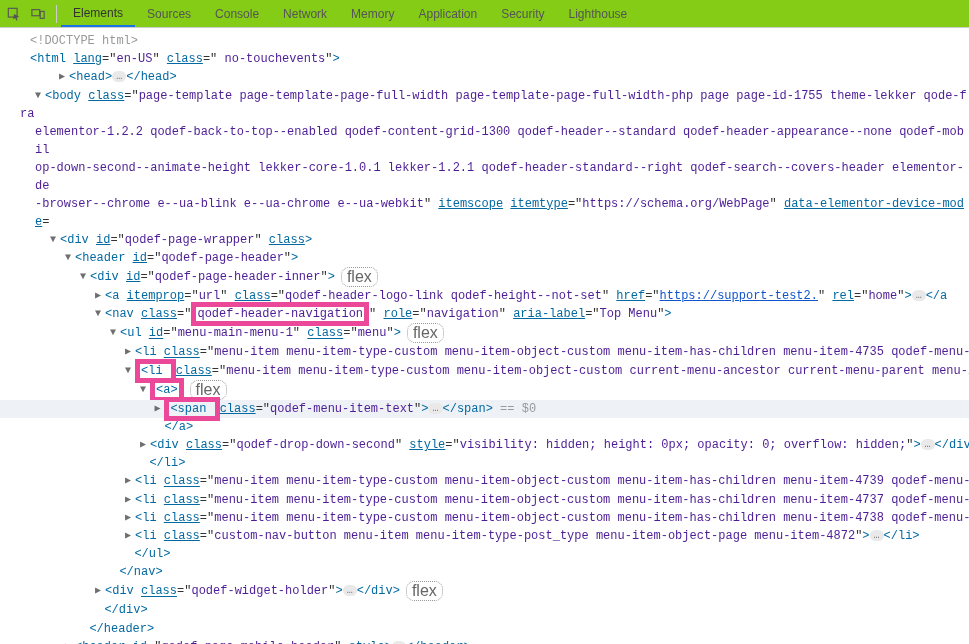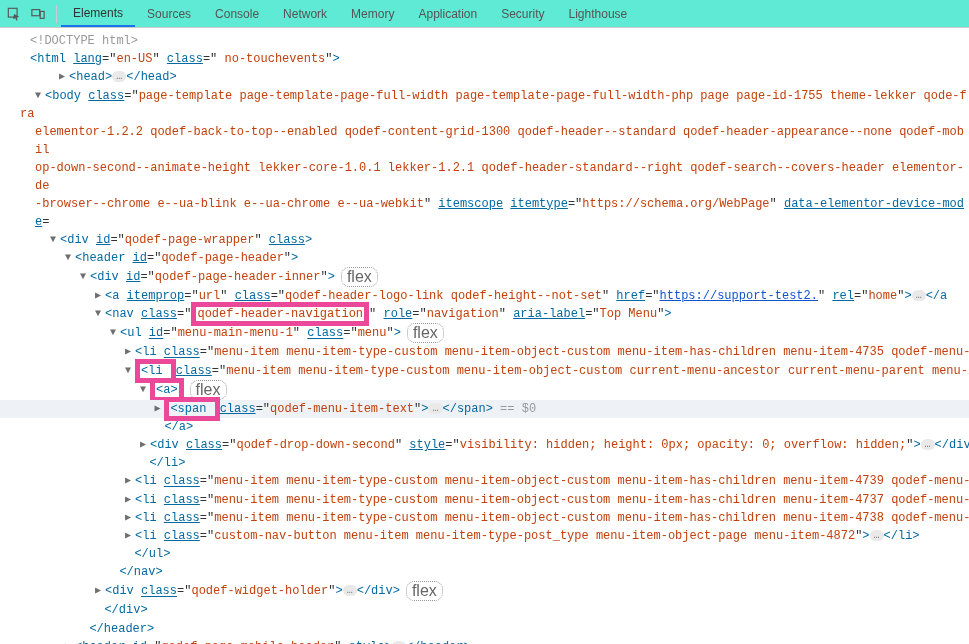--- a/index.html
+++ b/index.html
@@ -10,21 +10,21 @@
   color: #333;
   width: 969px;
   height: 644px;
   overflow: hidden;
 }
 .toolbar {
   display: flex;
   align-items: center;
   height: 28px;
   border-bottom: 1px solid #ccc;
-  background: #5eead4;
+  background: #84cc16;
 }
 .toolbar-icons {
   display: flex;
   align-items: center;
   padding: 0 6px;
   gap: 8px;
 }
 .toolbar-icon {
   width: 16px;
   height: 16px;
@@ -81,21 +81,21 @@
   display: inline-block;
   width: 10px;
   color: #6e6e6e;
   cursor: pointer;
   font-size: 10px;
   vertical-align: middle;
 }
 .doctype { color: #999; }
 .tag { color: #0369a1; }
 .attr-name { color: #0369a1; text-decoration: underline; }
-.attr-val { color: #c2410c; }
+.attr-val { color: #4c1d95; }
 .link { color: #1155cc; text-decoration: underline; }
 .ellipsis-mark { color: #777; background: #e9e9e9; padding: 0 4px; border-radius: 6px; font-size: 10px; vertical-align: middle;}
 .eqzero { color: #999; }
 .flex-pill {
   display: inline-block;
   border: 1px dotted #999;
   color: #666;
   font-size: 16px;
   padding: 0 5px;
   border-radius: 8px;

